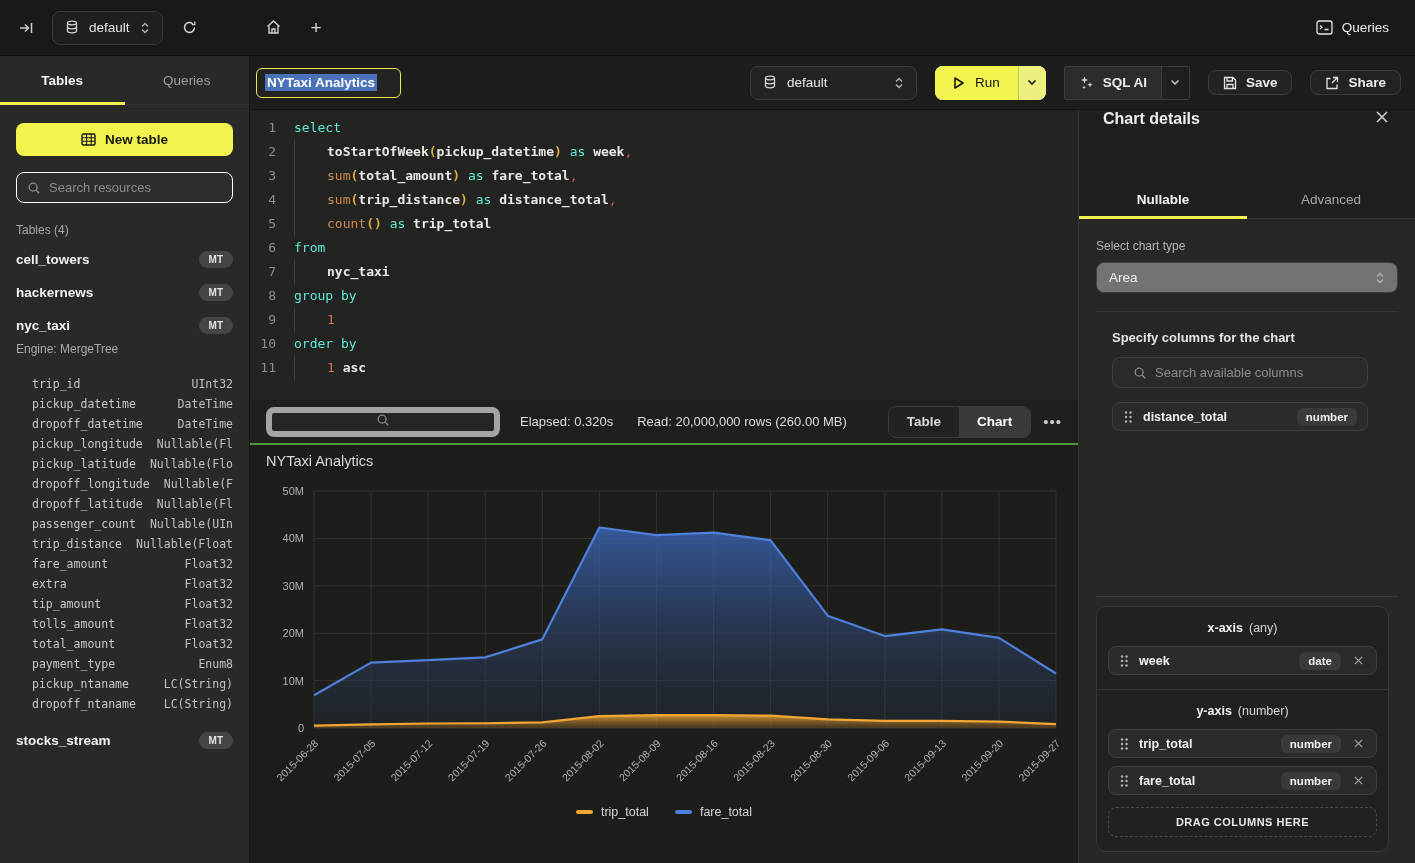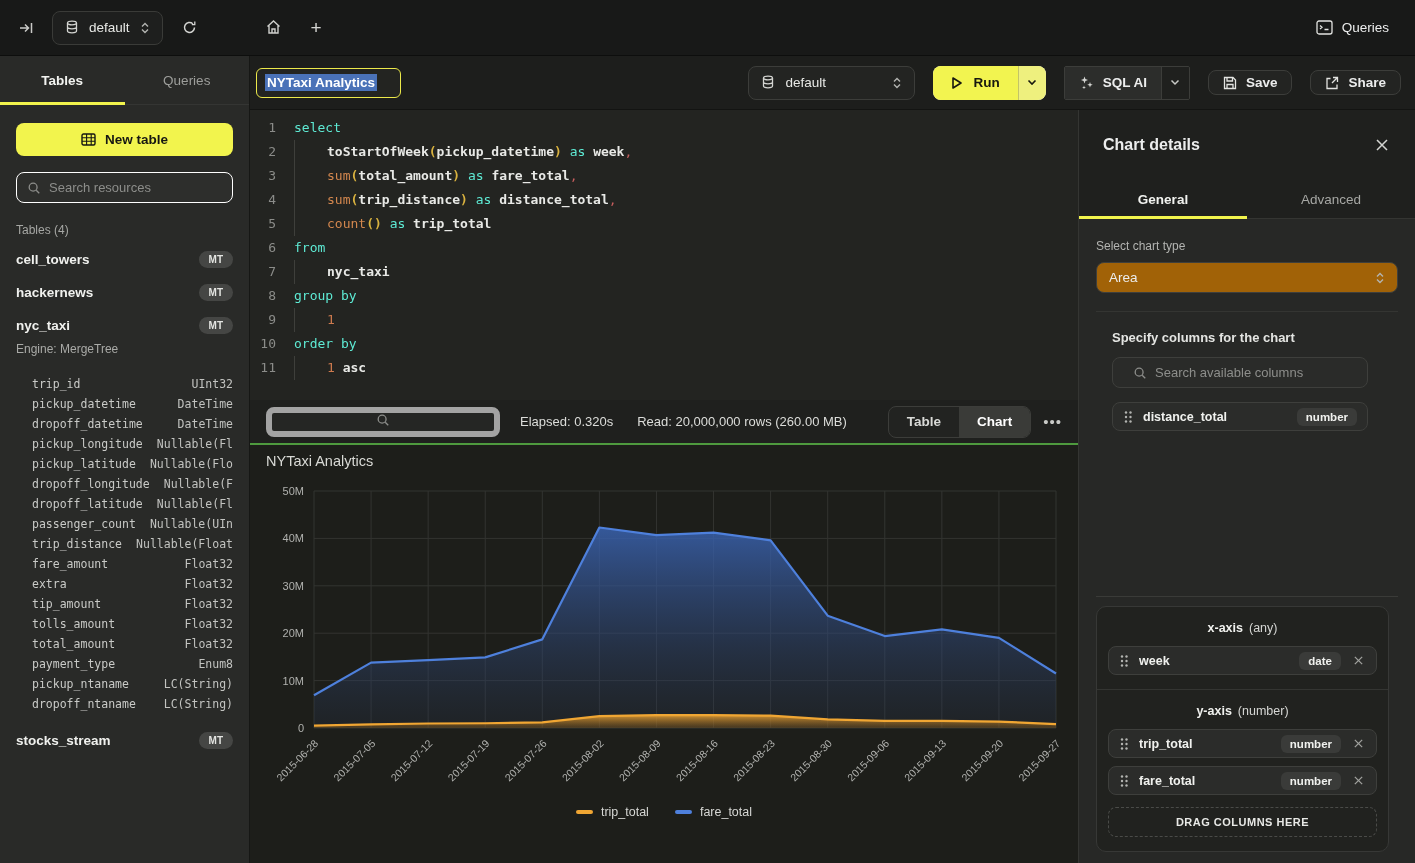--- a/index.html
+++ b/index.html
@@ -41,21 +41,21 @@
   .col-row { height:20px; display:flex; align-items:center; justify-content:space-between; padding:0 16px 0 32px; font-family:"DejaVu Sans Mono", monospace; font-size:11.5px; color:#c9cac7; white-space:nowrap; }
   .col-row .ctype { color:#c2c3c0; }
   .gap8 { height:10px; }
 
   
   .main-toolbar { position:absolute; left:250px; top:56px; width:1165px; height:54px; background:#1d1e1c; border-bottom:1px solid #131412; display:flex; align-items:center; padding:0 14px 0 6px; }
   .title-input { margin-left:0; min-width:145px; height:30px; background:#232421; border:1.5px solid #ece94a; border-radius:6px; display:flex; align-items:center; padding:0 8px; cursor:text; }
   .title-input .sel { background:#4a72b8; color:#ffffff; font-size:13.5px; font-weight:700; padding:1px 2px; white-space:nowrap; }
   .toolbar-right { margin-left:auto; display:flex; align-items:center; gap:18px; }
   .run-btn { display:flex; align-items:stretch; height:34px; border-radius:8px; overflow:hidden; border:none; padding:0; cursor:pointer; }
-  .run-main { display:flex; align-items:center; gap:10px; background:#f2f450; color:#17180f; font-size:13.5px; font-weight:700; padding:0 18px; }
+  .run-main { display:flex; align-items:center; gap:10px; background:#f2f450; color:#17180f; font-size:13.5px; font-weight:400; padding:0 18px; }
   .run-caret { width:28px; display:flex; align-items:center; justify-content:center; background:#eef07e; color:#17180f; border-left:1px solid rgba(0,0,0,0.18); }
   .split-btn { display:flex; align-items:stretch; height:34px; border:1px solid #3c3d3a; border-radius:2px; overflow:hidden; cursor:pointer; background:#232422; }
   .split-main { display:flex; align-items:center; gap:9px; padding:0 14px; background:#2c2d2b; color:#eceded; font-size:13.5px; font-weight:600; }
   .split-caret { width:28px; display:flex; align-items:center; justify-content:center; color:#c9cac7; background:#1f201e; border-left:1px solid #3c3d3a; }
   .plain-btn { display:flex; align-items:center; gap:9px; height:25px; background:#232422; border:1px solid #3c3d3a; border-radius:8px; padding:0 14px; color:#eceded; font-size:13.5px; font-weight:600; cursor:pointer; }
 
   
   .editor { position:absolute; left:250px; top:110px; width:828px; height:290px; background:#232421; overflow:hidden; padding-top:6px; }
   .code-line { display:flex; height:24px; line-height:24px; font-family:"DejaVu Sans Mono", monospace; font-size:13px; white-space:pre; }
   .gutter { width:44px; text-align:right; padding-right:18px; color:#8b8c89; flex:none; }
@@ -87,30 +87,30 @@
   #chart-svg { position:absolute; left:0; top:26px; }
   .grid { stroke:#333431; stroke-width:1; }
   .ytick { fill:#b0b1ae; font-size:11px; font-family:"Liberation Sans", sans-serif; }
   .xtick { fill:#b0b1ae; font-size:10.5px; font-family:"Liberation Sans", sans-serif; }
   .chart-legend { position:absolute; left:0; top:360px; width:100%; display:flex; justify-content:center; gap:26px; }
   .legend-item { display:flex; align-items:center; gap:8px; font-size:12.5px; color:#d6d7d4; cursor:pointer; }
   .legend-swatch { width:17px; height:4px; border-radius:2px; }
 
   
   .details-panel { position:absolute; left:1078px; top:110px; width:337px; height:753px; background:#272826; border-left:1px solid #343532; }
-  .dp-header { height:70px; display:flex; align-items:center; justify-content:space-between; padding:0 26px 0 24px; background:#1f201e; }
+  .dp-header { height:70px; display:flex; align-items:flex-start; justify-content:space-between; padding:0 26px 0 24px; background:#1f201e; }
   .dp-header .dp-title { font-size:16px; font-weight:700; }
   .dp-close { background:none; border:none; color:#d4d5d2; cursor:pointer; display:flex; }
   .dp-tabs { height:39px; display:flex; border-bottom:1px solid #343532; background:#1f201e; }
   .dp-tab { flex:1; background:none; border:none; color:#a6a7a4; font-size:13.5px; cursor:pointer; position:relative; }
   .dp-tab.active { color:#f2f3f0; font-weight:700; }
   .dp-tab.active::after { content:""; position:absolute; left:0; right:0; bottom:-1px; height:3px; background:#f2f44d; }
   .dp-body { padding:20px 17px 0; }
   .dp-label { font-size:12px; color:#b3b4b1; margin-bottom:9px; }
-  .dp-select { height:31px; background:#a16207; border:1px solid #3e3f3c; border-radius:8px; display:flex; align-items:center; justify-content:space-between; padding:0 12px; cursor:pointer; color:#eceded; font-size:13.5px; }
+  .dp-select { height:31px; background:#737373; border:1px solid #3e3f3c; border-radius:8px; display:flex; align-items:center; justify-content:space-between; padding:0 12px; cursor:pointer; color:#eceded; font-size:13.5px; }
   .dp-divider { height:1px; background:#343532; margin:18px 0; }
   .dp-strong-label { font-size:13px; font-weight:700; color:#e4e5e2; margin:2px 0 12px; padding-left:16px; }
   .dp-search { margin:0 0 14px 16px; width:256px; height:31px; background:#2a2b29; border:1px solid #3e3f3c; border-radius:8px; display:flex; align-items:center; gap:8px; padding:0 20px; color:#8d8e8b; }
   .dp-search input { flex:1; background:none; border:none; outline:none; color:#e8e9e6; font-size:13px; font-family:inherit; min-width:0; }
   .dp-search input::placeholder { color:#8d8e8b; }
   .chip { height:29px; background:#2b2c2a; border:1px solid #3e3f3c; border-radius:8px; display:flex; align-items:center; gap:10px; padding:0 10px; margin-bottom:8px; }
   .chip .chip-name { flex:1; font-size:12.5px; font-weight:700; color:#f0f1ee; }
   .chip .chip-type { background:#3a3b39; border-radius:6px; padding:3px 9px; font-size:11.5px; font-weight:700; color:#f0f1ee; }
   .chip .chip-x { background:none; border:none; color:#a0a19e; cursor:pointer; display:flex; padding:0 2px; }
   .avail-wrap { margin-left:16px; width:256px; }
@@ -485,21 +485,21 @@
       <span class="dp-title">Chart details</span>
       <button class="dp-close">
         <span>
           <svg width="14" height="14" viewBox="0 0 14 14" fill="none" stroke="#d4d5d2" stroke-width="1.5">
               <path d="M2 2l10 10M12 2L2 12"></path>
             </svg>
         </span>
       </button>
     </div>
     <div class="dp-tabs">
-      <button class="dp-tab active">General</button>
+      <button class="dp-tab active">Nullable</button>
       <button class="dp-tab">Advanced</button>
     </div>
     <div class="dp-body">
       <div class="dp-label">Select chart type</div>
       <div class="dp-select">
         <span>Area</span>
         <span>
           <svg width="10" height="14" viewBox="0 0 10 14" fill="none" stroke="#b3b4b1" stroke-width="1.4">
               <path d="M2 5.5L5 2.5l3 3M2 8.5l3 3 3-3"></path>
             </svg>

